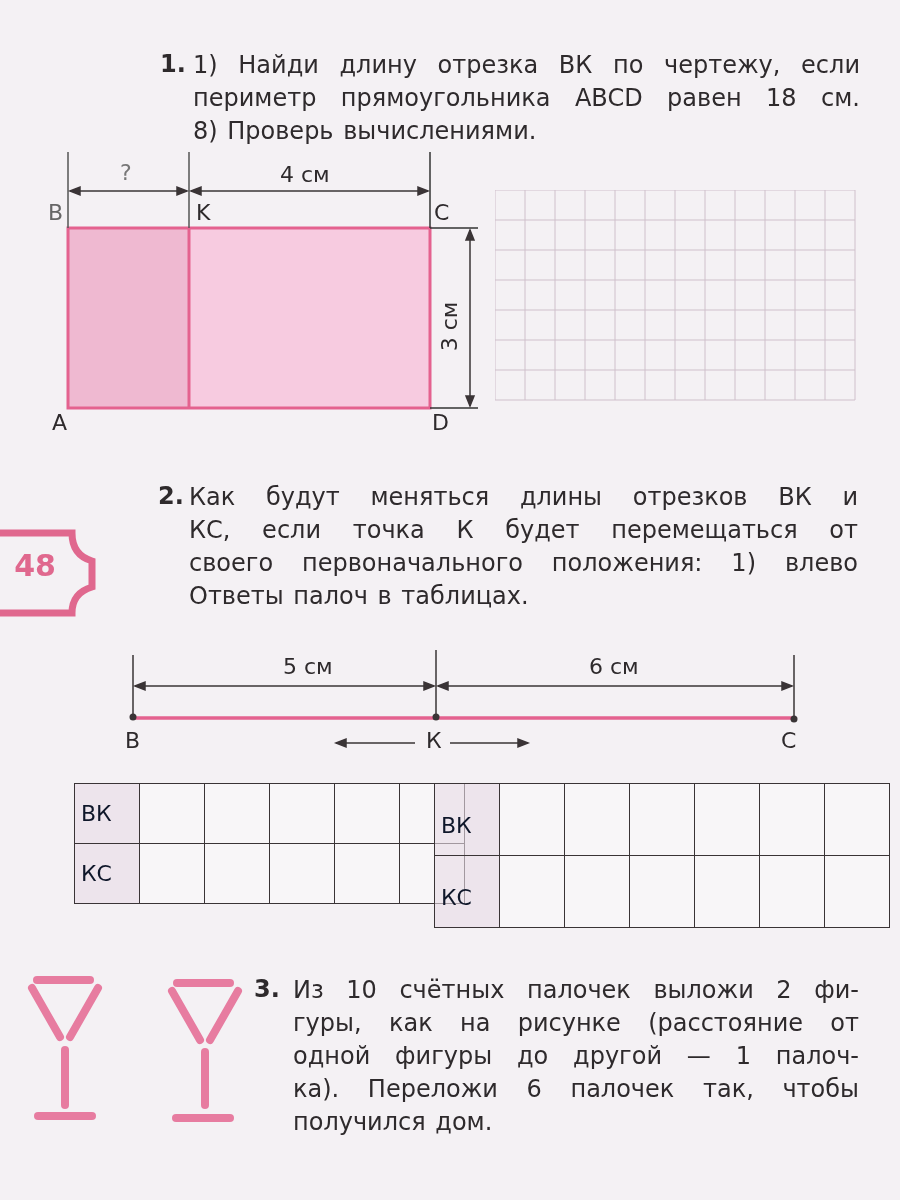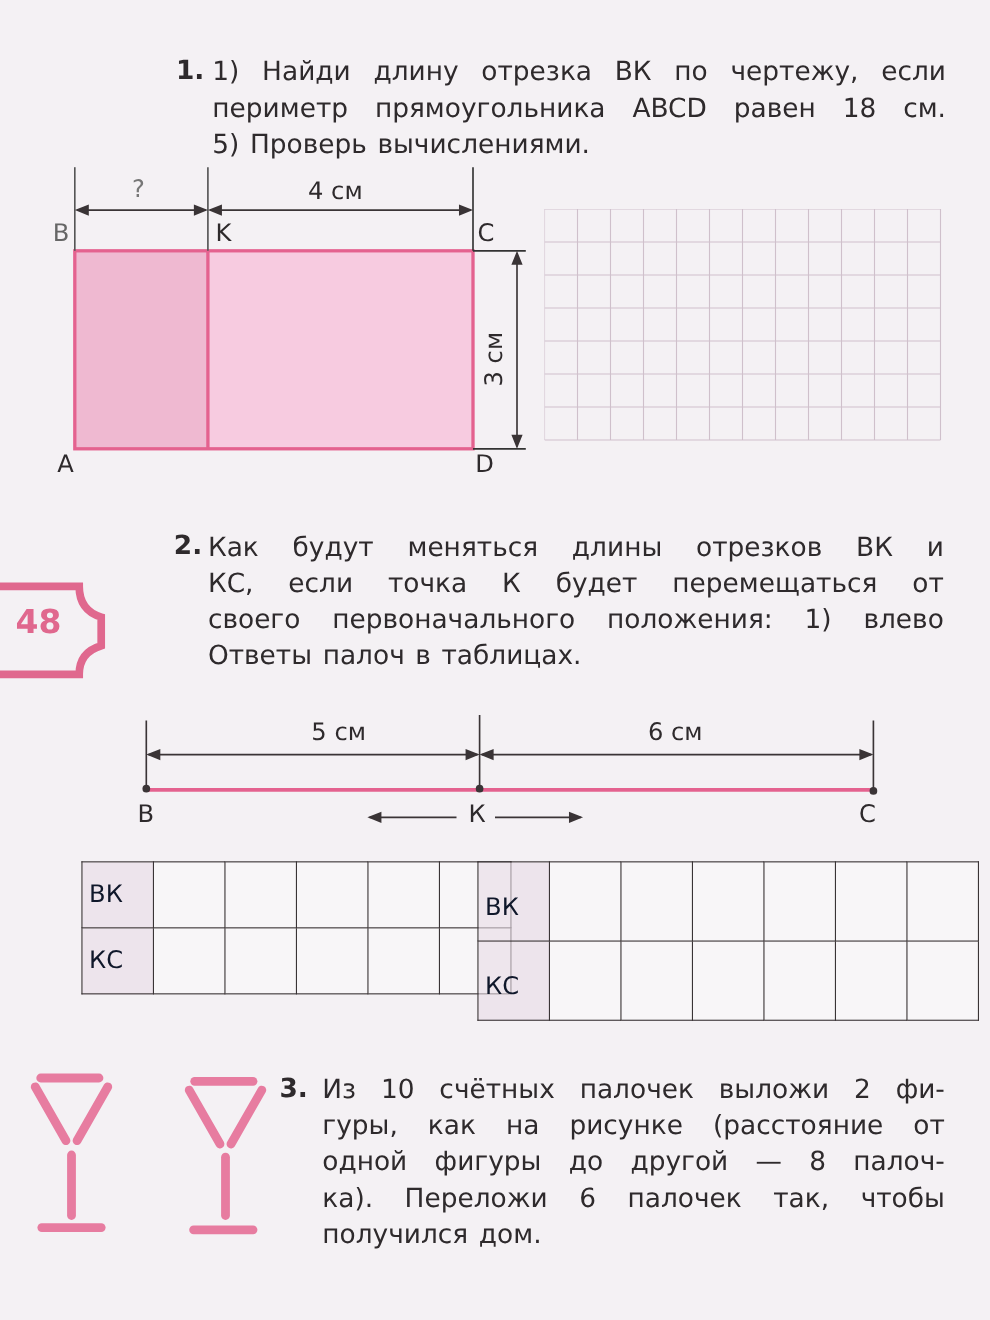--- a/index.html
+++ b/index.html
@@ -37,21 +37,21 @@
     }
     table.ans td.hdr { background: rgba(232,220,230,0.6); }
   </style>
 </head>
 <body>
 
 <div class="task-num" style="left:160px; top:50px;">1.</div>
 <div class="task-text" style="left:193px; top:49px; width:667px;">
   <span class="line">1) Найди длину отрезка ВК по чертежу, если</span>
   <span class="line">периметр прямоугольника ABCD равен 18 см.</span>
-  <span class="line last">5) Проверь вычислениями.</span>
+  <span class="line last">8) Проверь вычислениями.</span>
 </div>
 
 <svg class="abs" style="left:0; top:140px;" width="500" height="310">
 
   <rect x="68" y="88" width="121" height="180" fill="#efb9d1"></rect>
   <rect x="189" y="88" width="241" height="180" fill="#f7cbe0"></rect>
 
   <rect x="68" y="88" width="362" height="180" fill="none" stroke="#e4628f" stroke-width="3"></rect>
   <line x1="189" y1="88" x2="189" y2="268" stroke="#e4628f" stroke-width="3"></line>
 
@@ -213,16 +213,16 @@
       <line x1="238" y1="31" x2="210" y2="80"></line>
       <line x1="205" y1="92" x2="205" y2="145"></line>
       <line x1="176" y1="158" x2="230" y2="158"></line>
     </g>
   </g>
 </svg>
 <div class="task-num" style="left:254px; top:975px;">3.</div>
 <div class="task-text" style="left:293px; top:974px; width:566px;">
   <span class="line">Из 10 счётных палочек выложи 2 фи-</span>
   <span class="line">гуры, как на рисунке (расстояние от</span>
-  <span class="line">одной фигуры до другой — 8 палоч-</span>
+  <span class="line">одной фигуры до другой — 1 палоч-</span>
   <span class="line">ка). Переложи 6 палочек так, чтобы</span>
   <span class="line last">получился дом.</span>
 </div>
 
 </body></html>

